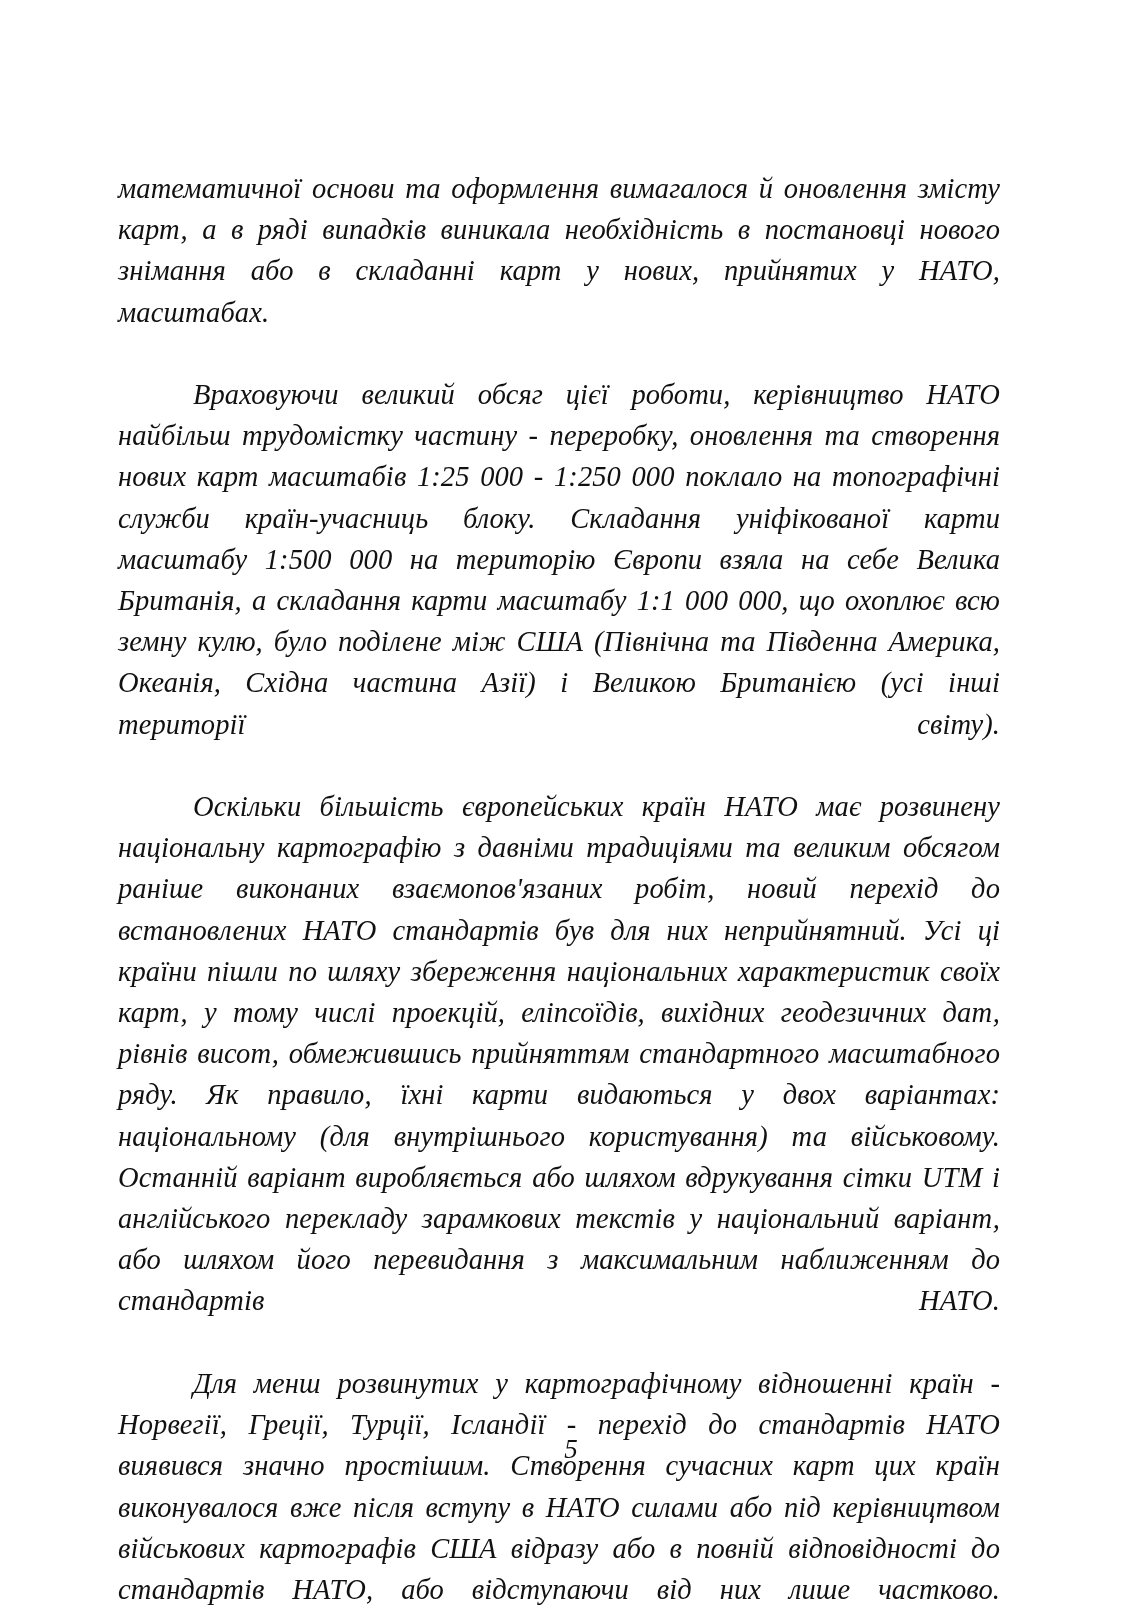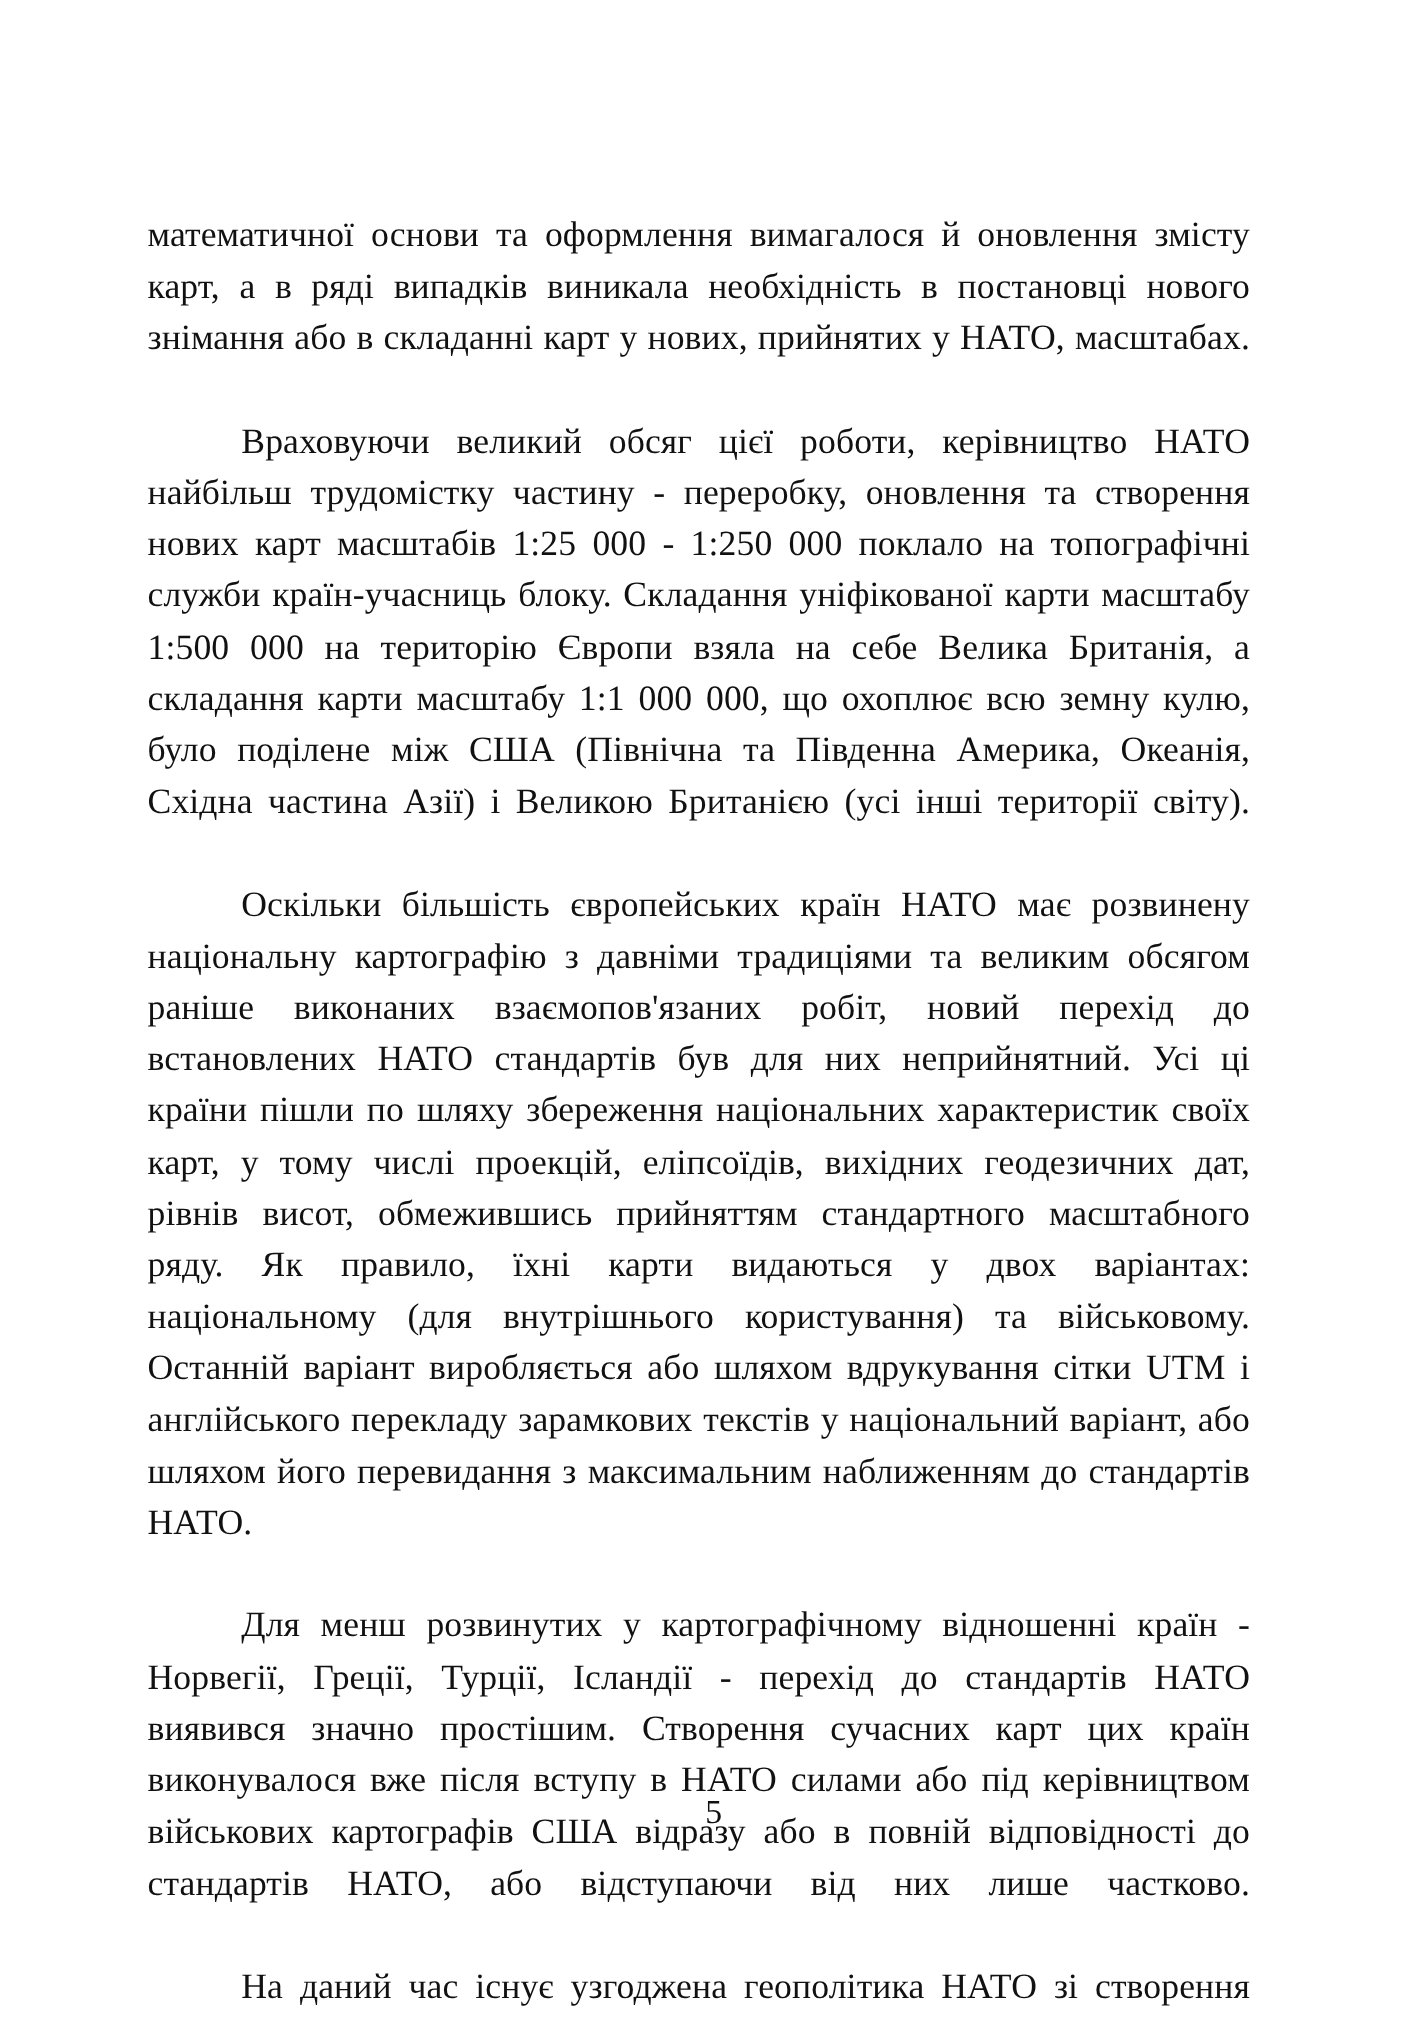--- a/index.html
+++ b/index.html
@@ -16,20 +16,21 @@
     overflow: hidden;
   }
 
   .page {
     position: absolute;
     left: 0;
     top: 0;
     width: 1142px;
     height: 1615px;
     background: #ffffff;
+    font-style: italic;
   }
 
   .text-block {
     position: absolute;
     left: 118px;
     top: 168px;
     width: 882px;
   }
 
   .para {

